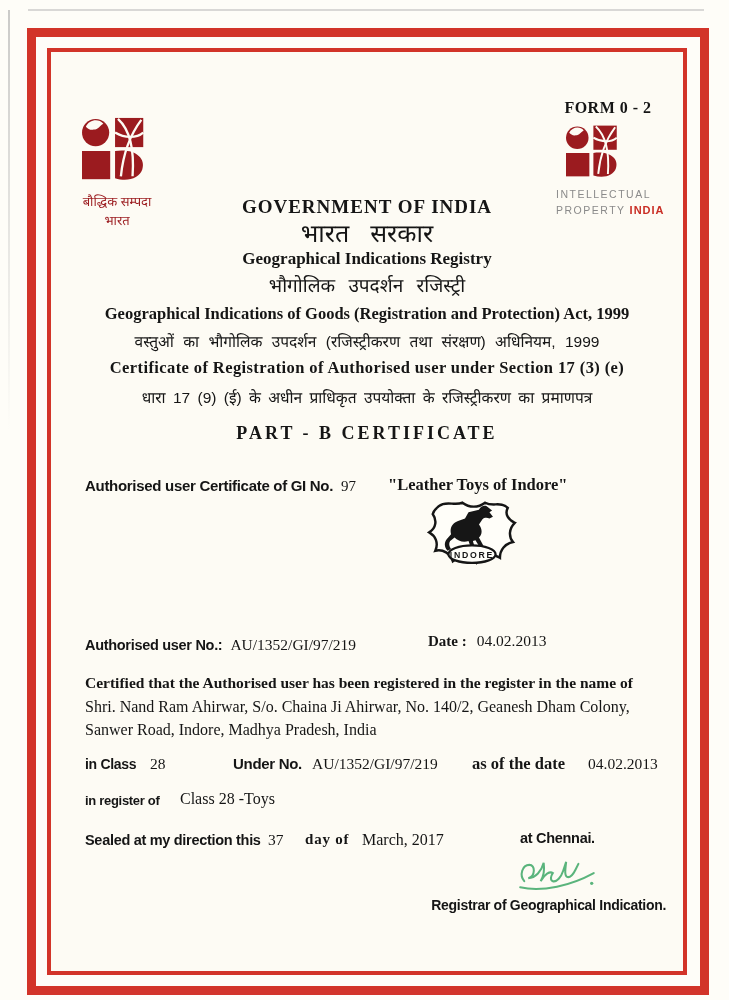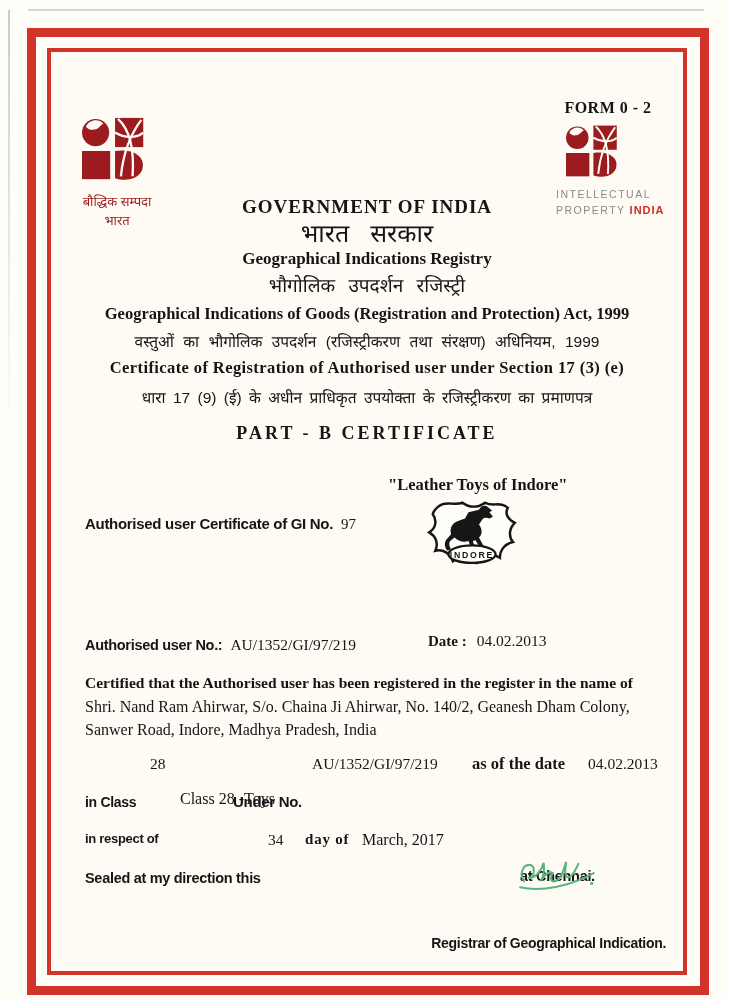--- a/index.html
+++ b/index.html
@@ -16,21 +16,21 @@
   .frame-outer { position:absolute; left:27px; top:28px; width:682px; height:967px;
                  border:9px solid #d23429; }
   .frame-inner { position:absolute; left:47px; top:48px; width:640px; height:927px;
                  border:4px solid #d23429; background:#fdfbf4; }
 
   .abs { position:absolute; }
   .ctr { left:51px; width:632px; text-align:center; }
 
   .serif-b { font-family:"Liberation Serif", serif; font-weight:700; }
   .serif-r { font-family:"Liberation Serif", serif; font-weight:400; }
-  .sans-b  { font-family:"Liberation Sans", sans-serif; font-weight:700; letter-spacing:-0.3px;margin-top:38px; }
+  .sans-b  { font-family:"Liberation Sans", sans-serif; font-weight:700; letter-spacing:-0.3px; }
   .hindi-b { font-family:"Liberation Sans","DejaVu Sans",sans-serif; font-weight:400; }
 
   
   .left-logo { left:58px; top:116px; width:118px; text-align:center; }
   .left-logo .cap { color:#9b1b1f; font-size:13px; line-height:15px; margin-top:4px; }
   .emblem-box { left:322px; top:98px; width:92px; text-align:center; }
   .emblem-motto { color:#c97e07; font-size:10px; font-weight:700; letter-spacing:1px; margin-top:-2px; }
   .form-label { left:548px; top:99px; width:120px; text-align:center; font-size:16px; letter-spacing:0.5px; }
   .right-logo { left:556px; top:124px; width:120px; }
   .right-logo .cap1 { color:#8a8a8a; font-family:"Liberation Sans",sans-serif; font-size:10.5px; letter-spacing:1.5px; margin-top:2px; }
@@ -171,25 +171,25 @@
   <div class="abs name1 serif-r">Shri. Nand Ram Ahirwar, S/o. Chaina Ji Ahirwar, No. 140/2, Geanesh Dham Colony,</div>
   <div class="abs name2 serif-r">Sanwer Road, Indore, Madhya Pradesh, India</div>
 
   <span class="abs cls-lbl sans-b">in Class</span>
   <span class="abs cls-val serif-r">28</span>
   <span class="abs under-lbl sans-b">Under No.</span>
   <span class="abs under-val serif-r">AU/1352/GI/97/219</span>
   <span class="abs asof-lbl serif-b">as of the date</span>
   <span class="abs asof-val serif-r">04.02.2013</span>
 
-  <span class="abs resp-lbl sans-b">in respect of</span>
+  <span class="abs resp-lbl sans-b">in register of</span>
   <span class="abs resp-val serif-r">Class 28 -Toys</span>
 
   <span class="abs seal-lbl sans-b">Sealed at my direction this</span>
-  <span class="abs seal-day serif-r">34</span>
+  <span class="abs seal-day serif-r">37</span>
   <span class="abs seal-dayof serif-b">day of</span>
   <span class="abs seal-month serif-r">March, 2017</span>
   <span class="abs seal-at sans-b">at Chennai.</span>
 
   <div class="abs sig-box">
     <svg width="94" height="54" viewBox="0 0 92 52">
       <g fill="none" stroke="#5ab47c" stroke-width="2" stroke-linecap="round">
         <path d="M12,36 c-5,-6 -2,-16 5,-16 c6,0 6,11 -1,13 c7,0 13,-7 15,-15 c1,7 0,13 -3,18 c4,-7 9,-10 12,-8 c-2,3 -3,7 0,8 c4,1 8,-4 10,-10 l3,-9 c-1,8 -2,15 2,15 c3,0 5,-3 7,-7 l3,-6"></path>
         <path d="M8,42 c22,5 50,-2 72,-14"></path>
       </g>

